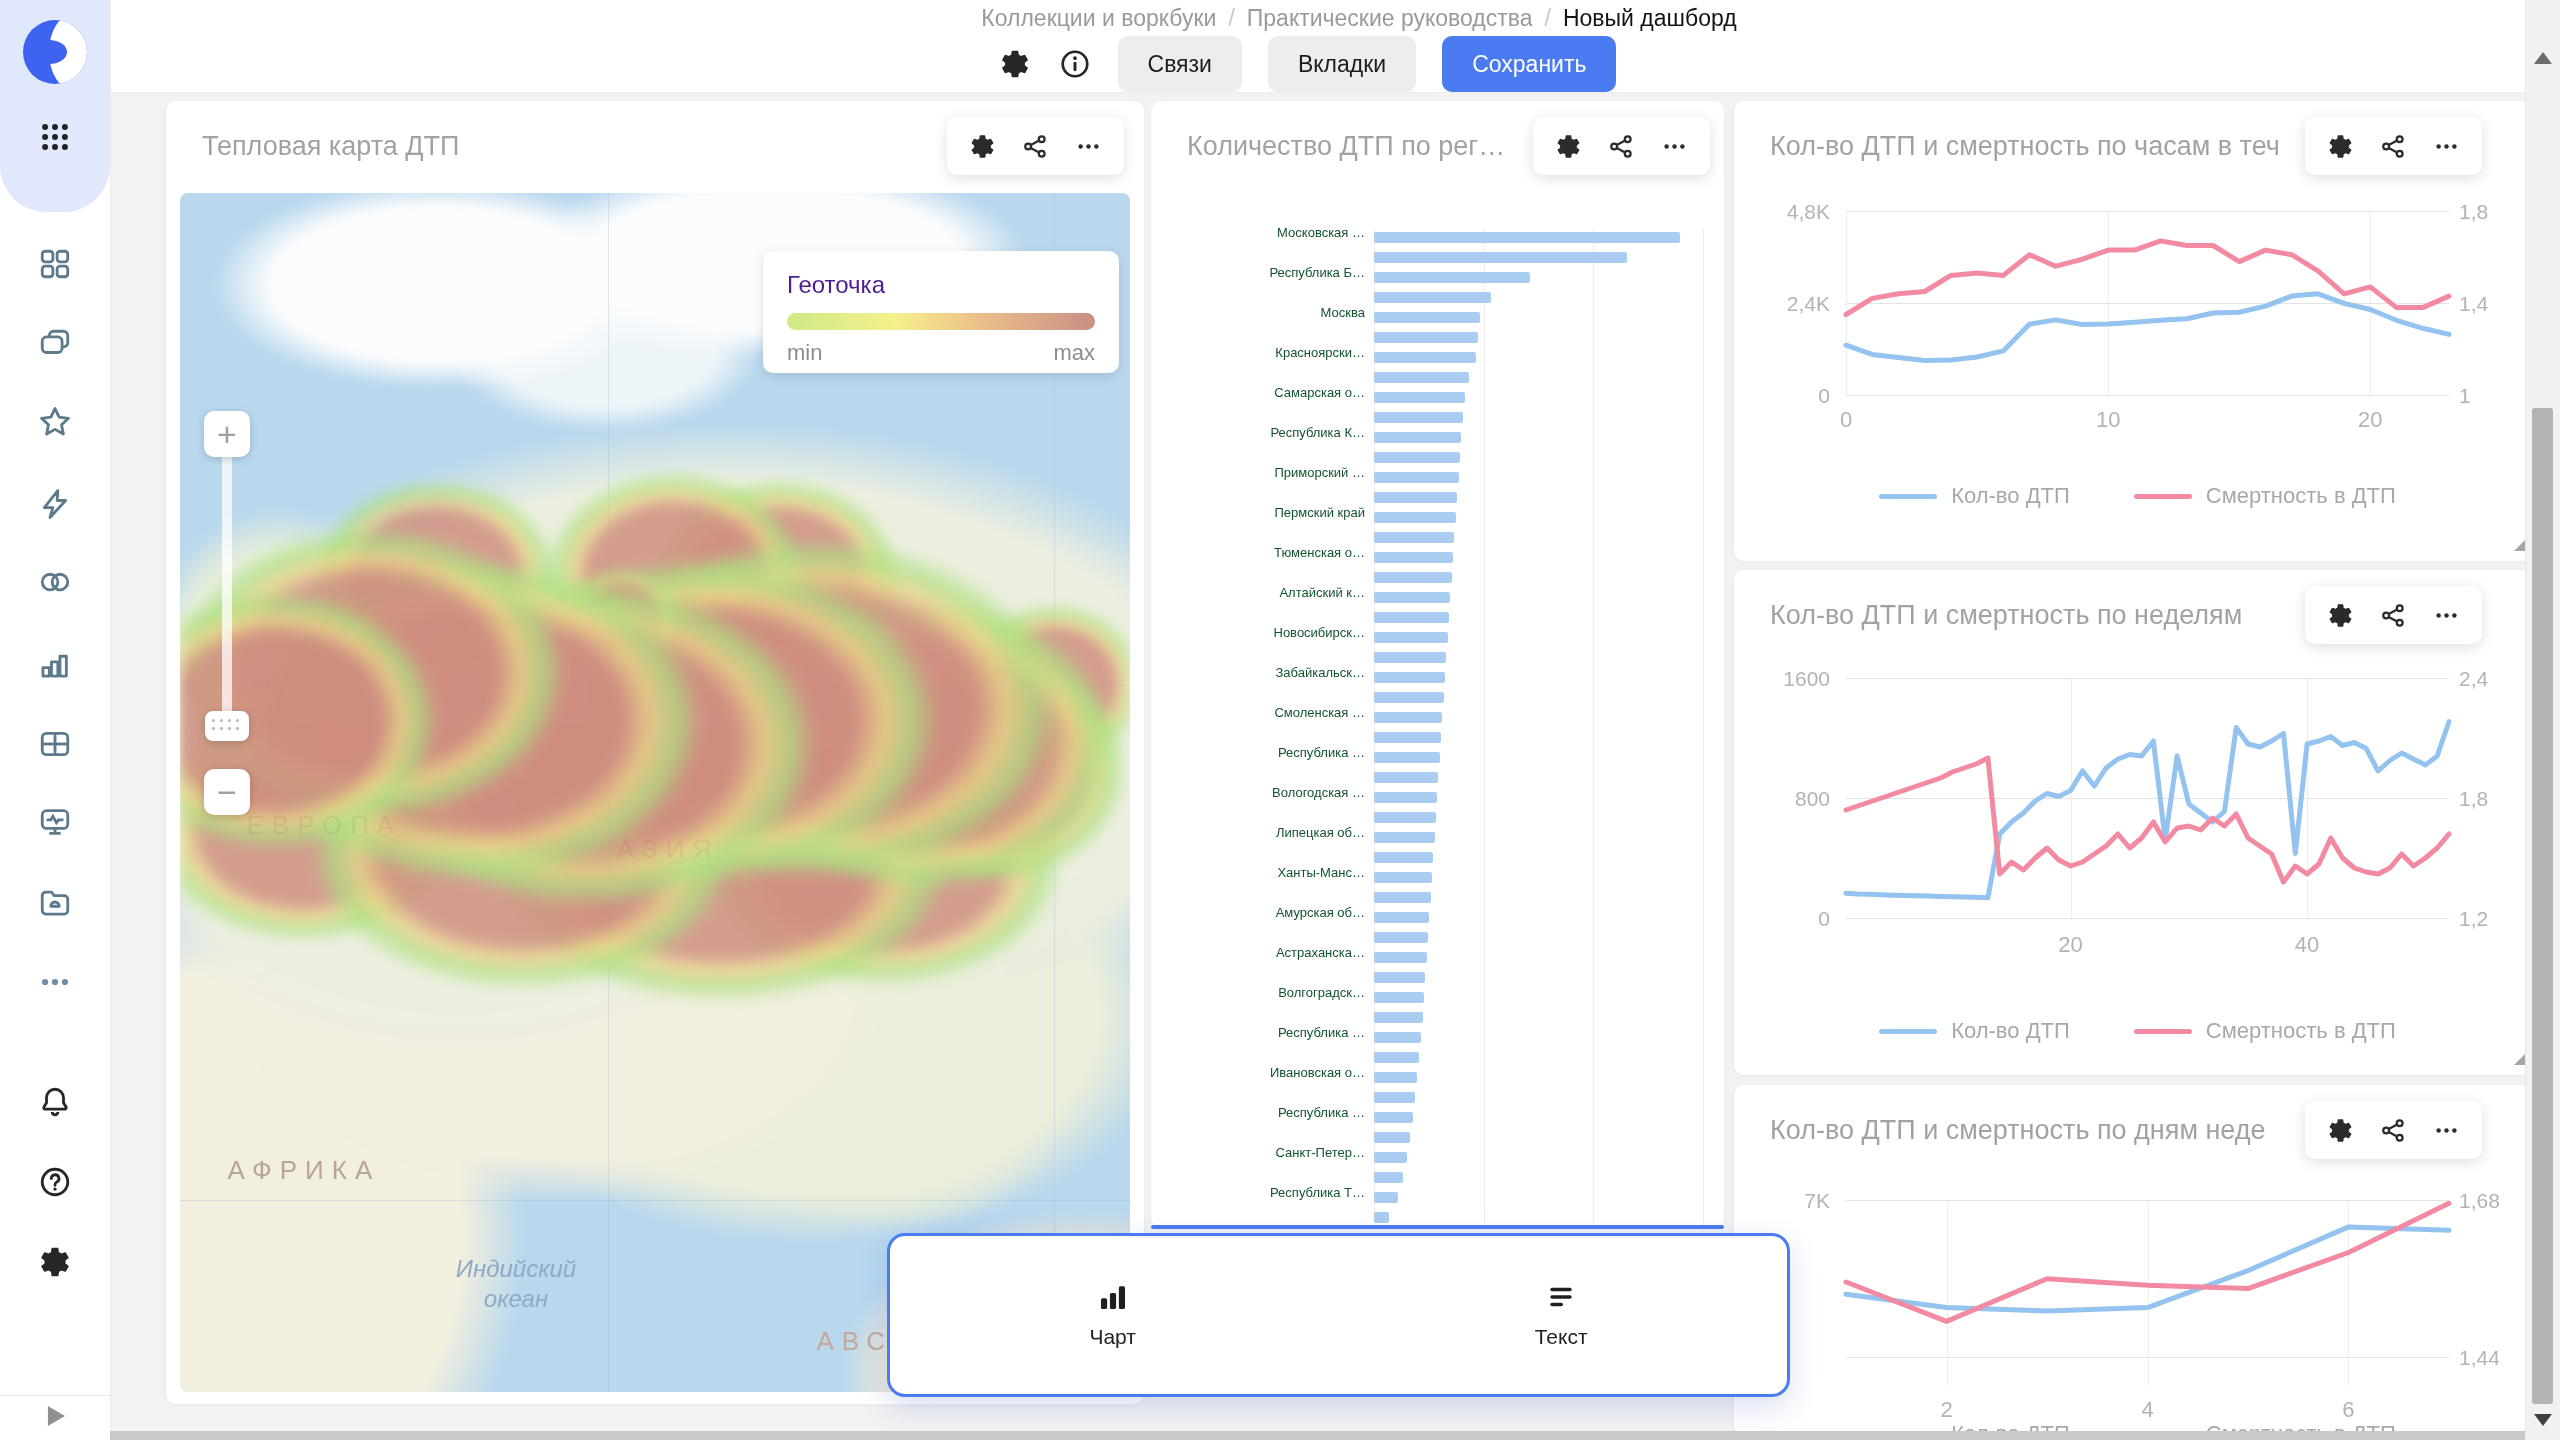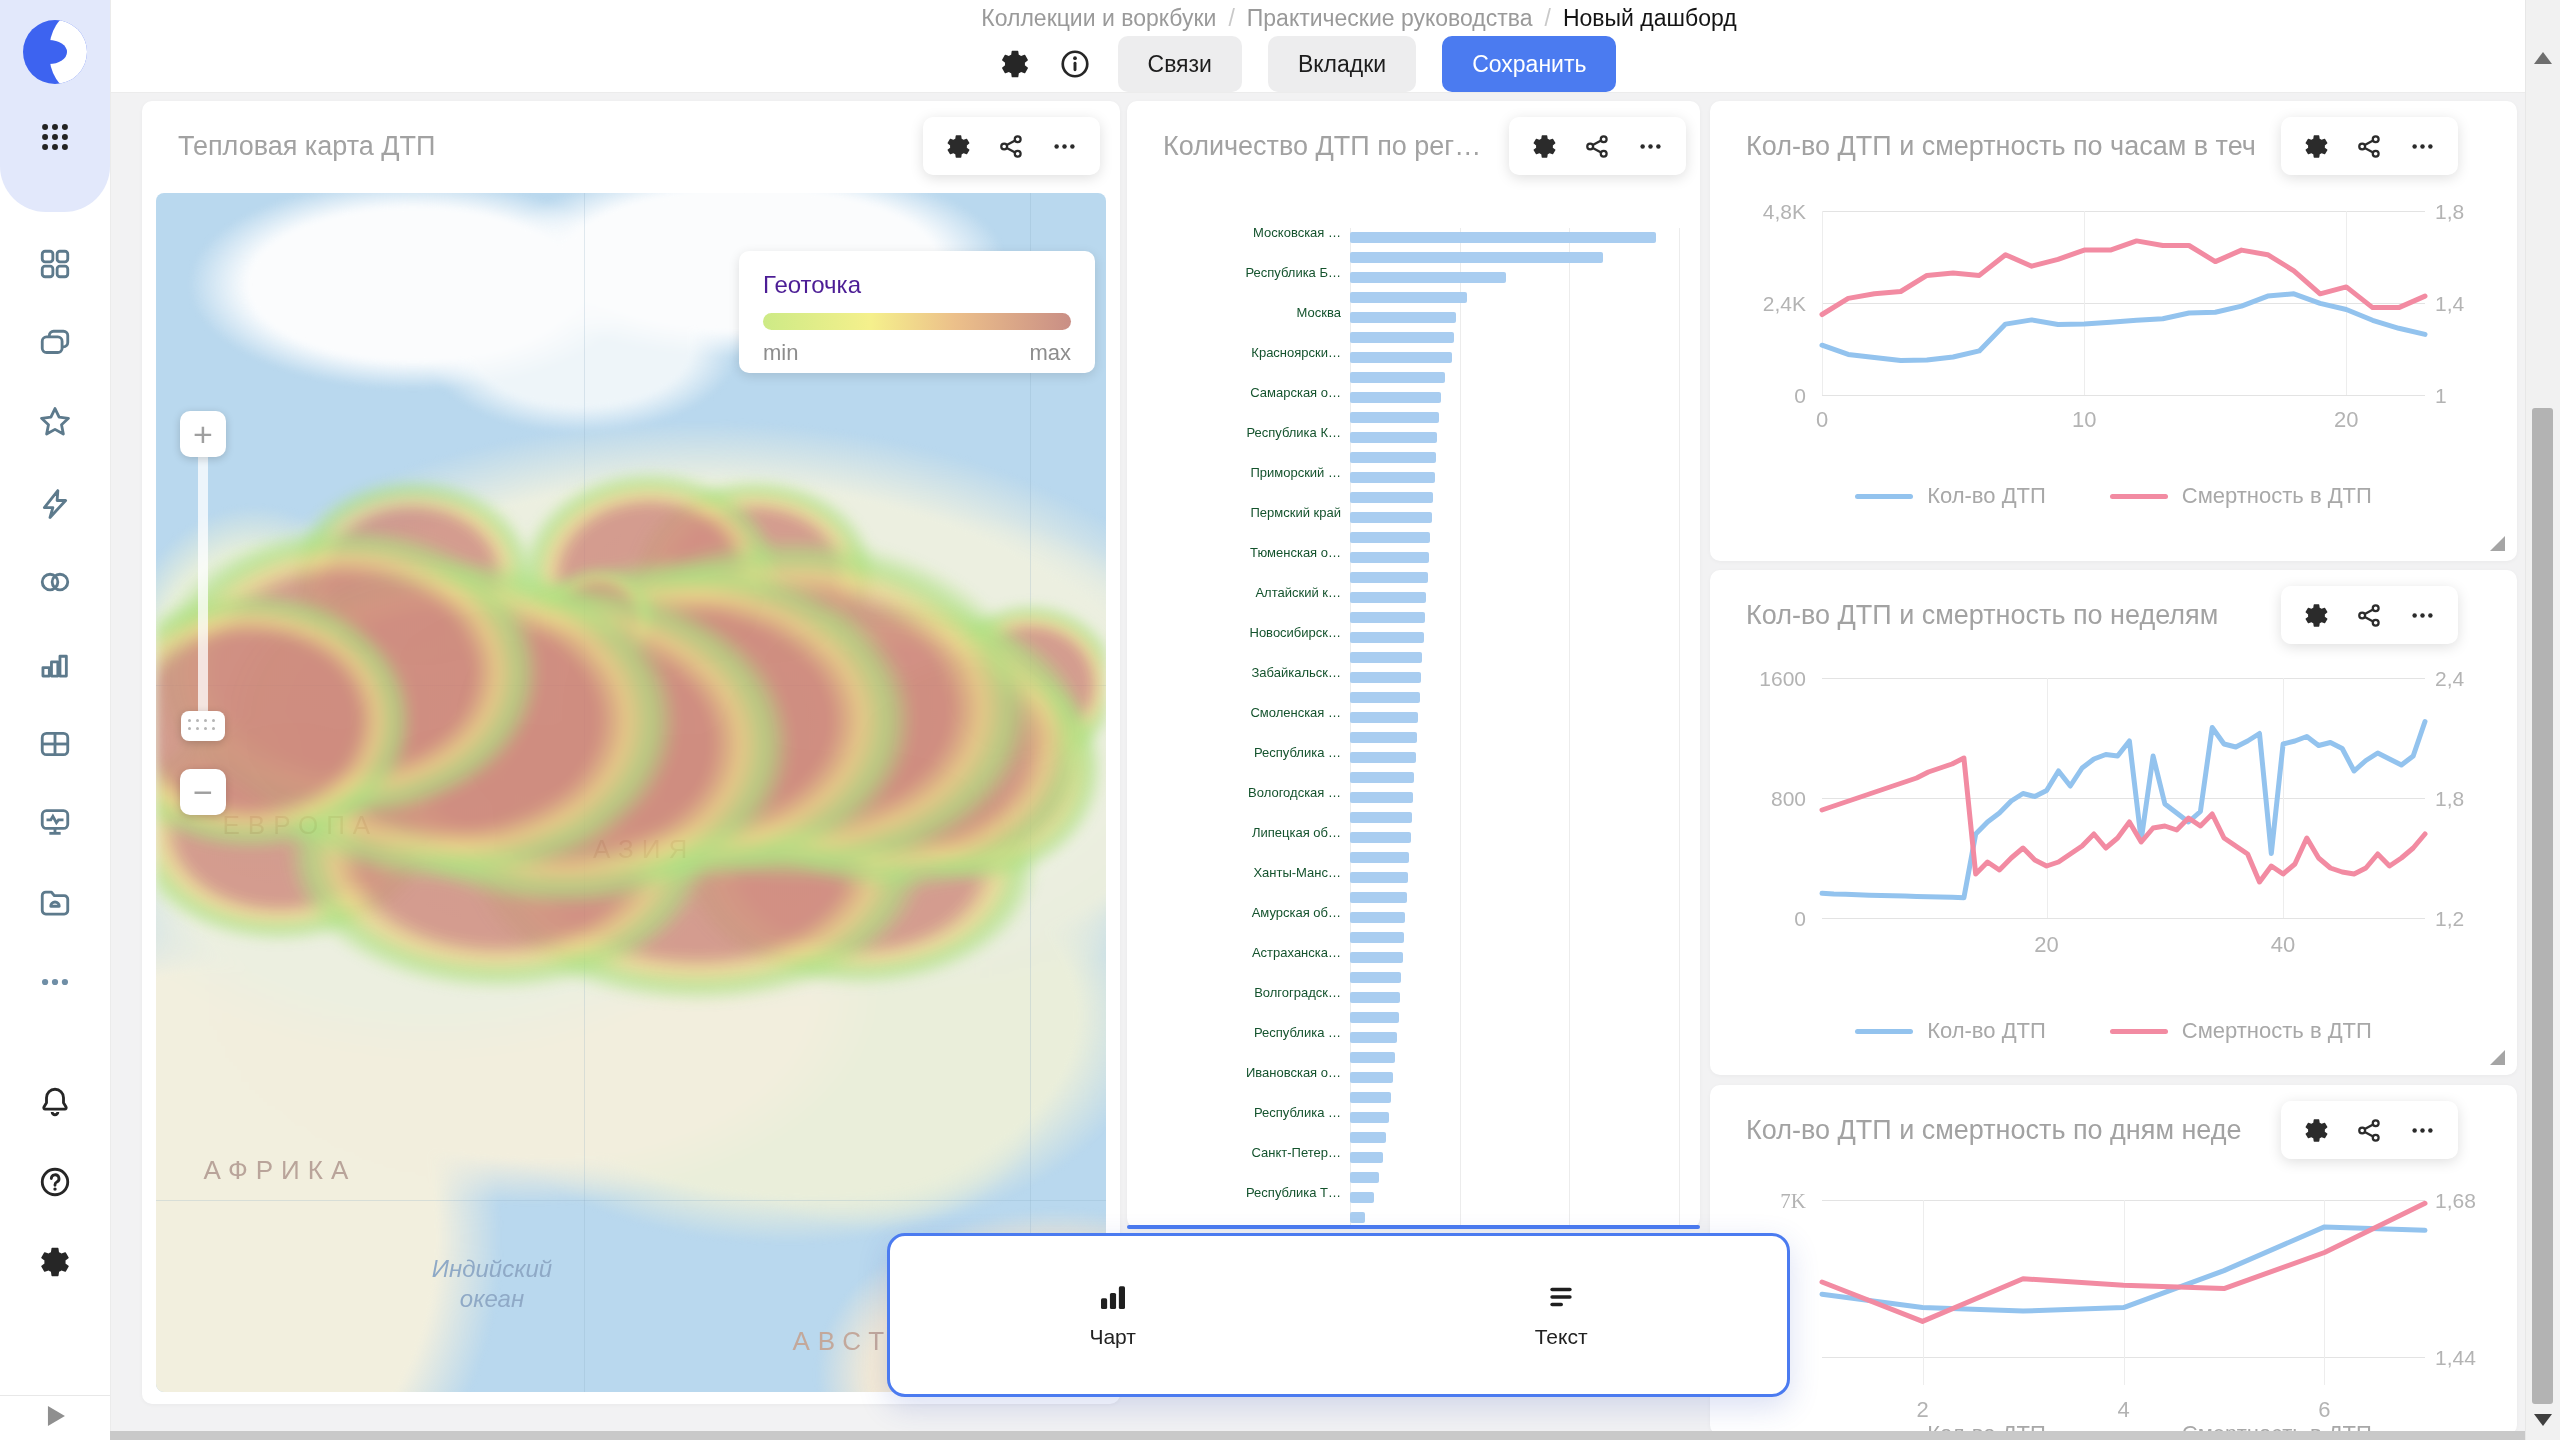--- a/index.html
+++ b/index.html
@@ -28,21 +28,21 @@
     display:flex;align-items:center;cursor:pointer;font-family:inherit;}
   .btn.primary{background:#4b7bf0;color:#fff;}
   
   .vscroll{position:absolute;right:0;top:0;width:34px;height:1440px;background:#f1f1f1;border-left:1px solid #e7e7e7;z-index:60;}
   .vthumb{position:absolute;left:6px;width:21px;top:408px;height:996px;background:#b3b3b3;border-radius:3px;}
   .varrow{position:absolute;left:8px;width:0;height:0;border-left:9px solid transparent;border-right:9px solid transparent;}
   .varrow.up{top:52px;border-bottom:12px solid #6e6e6e;}
   .varrow.down{bottom:14px;border-top:12px solid #3f3f3f;}
   .hscroll{position:absolute;left:110px;right:34px;bottom:0;height:9px;background:#c9c9c9;z-index:55;}
   
-  .card{position:absolute;background:#fff;border-radius:10px;box-shadow:0 1px 4px rgba(0,0,0,0.04);}
+  .card{position:absolute;background:#fff;border-radius:10px;box-shadow:0 1px 4px rgba(0,0,0,0.04);margin-left:24px;}
   .card-title{position:absolute;left:36px;top:30px;font-size:27px;color:#a2a2a2;white-space:nowrap;overflow:hidden;}
   .pill{position:absolute;top:16px;height:58px;background:#fff;border-radius:10px;box-shadow:0 3px 14px rgba(0,0,0,0.13);
     display:flex;align-items:center;gap:26px;padding:0 22px;z-index:6;}
   .pill .picon{width:27px;height:27px;display:flex;align-items:center;justify-content:center;cursor:pointer;}
   
   .map{position:absolute;left:14px;top:92px;width:950px;height:1199px;border-radius:8px;overflow:hidden;background:#b9d8ee;}
   .map-land{position:absolute;inset:-20px;filter:blur(3px);
     background-image:
       radial-gradient(300px 140px at 28% 9%, #fbfcfd 0 55%, rgba(251,252,253,0) 75%),
       radial-gradient(340px 130px at 62% 7%, #fbfcfd 0 55%, rgba(251,252,253,0) 75%),
@@ -656,21 +656,21 @@
   <section class="card" id="cardC" style="left:1710px;top:1085px;width:807px;height:350px;">
     <div class="card-title" style="max-width:528px;">Кол-во ДТП и смертность по дням неде</div>
   <div class="grid-h" style="left: 112px; width: 603px; top: 115px;"></div>
       <div class="grid-h" style="left: 112px; width: 603px; top: 272.25px;"></div>
       <div class="grid-v" style="left: 212.52px; top: 115px; height: 185px;"></div>
       <div class="xtick" style="left: 212.52px; top: 312px;">2</div>
       <div class="grid-v" style="left: 413.5px; top: 115px; height: 185px;"></div>
       <div class="xtick" style="left: 413.5px; top: 312px;">4</div>
       <div class="grid-v" style="left: 614.48px; top: 115px; height: 185px;"></div>
       <div class="xtick" style="left: 614.48px; top: 312px;">6</div>
-      <div class="tick ltick" style="left: 0px; top: 104px; font-family: Liberation Serif, serif;">7K</div>
+      <div class="tick ltick" style="left: 0px; top: 104px;">7K</div>
       <div class="tick" style="left: 725px; top: 104px;">1,68</div>
       <div class="tick" style="left: 725px; top: 261.25px;">1,44</div>
       <svg class="chart-svg" width="603" height="185" style="left: 112px; top: 115px;">
         <polyline points="0.0,94.2 100.5,107.6 201.0,111.0 301.5,107.6 402.0,70.6 502.5,26.9 603.0,30.3" fill="none" stroke="#93c3ee" stroke-width="5" stroke-linejoin="round" stroke-linecap="round"></polyline>
         <polyline points="0.0,82.0 100.5,121.4 201.0,78.7 301.5,85.3 402.0,88.6 502.5,52.5 603.0,3.3" fill="none" stroke="#f28ba2" stroke-width="5" stroke-linejoin="round" stroke-linecap="round"></polyline>
       </svg>
       <div class="legend" style="top: 336px;">
         <div class="legend-item">
           <span class="legend-swatch" style="background: rgb(147, 195, 238);"></span>
           <span class="legend-label">Кол-во ДТП</span>

